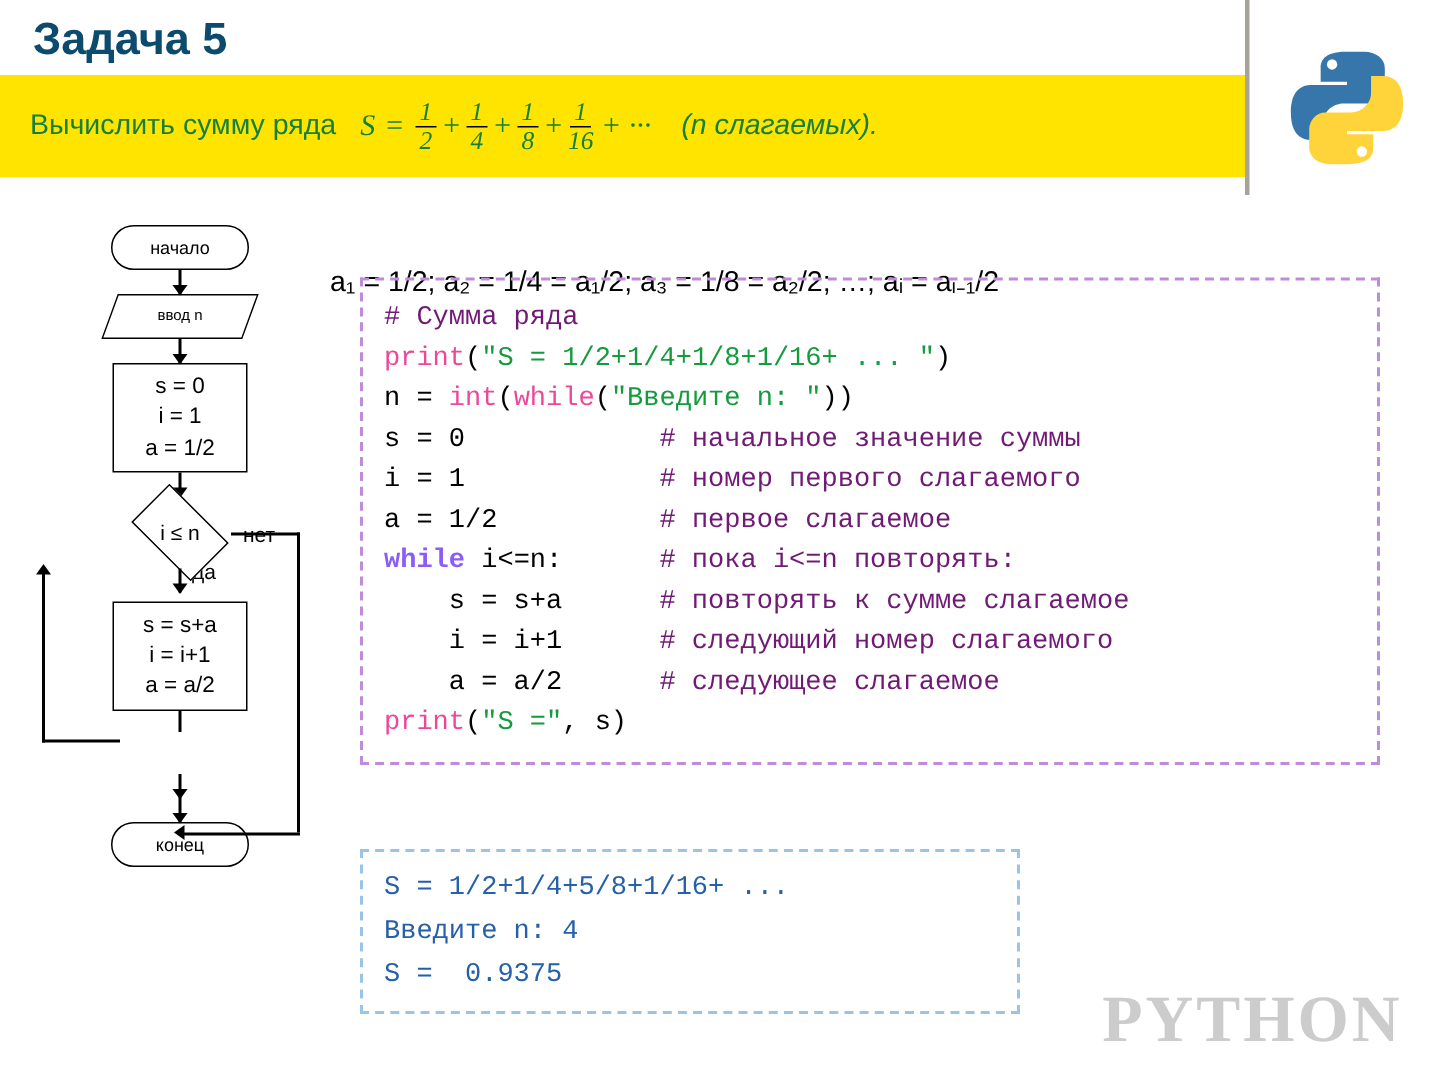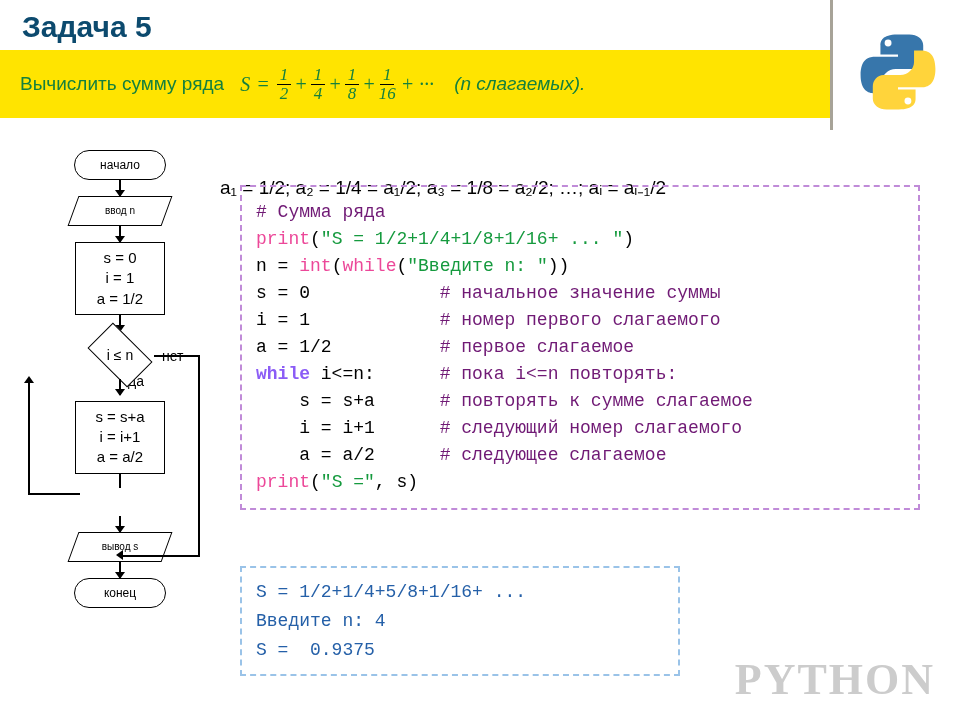--- a/index.html
+++ b/index.html
@@ -119,21 +119,20 @@
       </div>
     <div class="fc-arrow"></div>
     <div class="fc-box" style="margin-top:6px;">
       <div>s = s+a</div>
       <div>i = i+1</div>
       <div>a = a/2</div>
     </div>
     <div class="fc-line"></div>
   </div>
   <div class="fc-arrow" style="margin-top:28px;"></div>
-  <div class="fc-io">вывод s</div>
   <div class="fc-arrow"></div>
   <div class="fc-term">конец</div>
 </div>
 
 <div class="code-box"><span class="c-gray"># Сумма ряда</span>
 <span class="c-id">print</span><span>(</span><span class="c-str">"S = 1/2+1/4+1/8+1/16+ ... "</span><span>)</span>
 <span>n = </span><span class="c-id">int</span><span>(</span><span class="c-id">while</span><span>(</span><span class="c-str">"Введите n: "</span><span>))</span>
 <span>s = 0</span>            <span class="c-gray"># начальное значение суммы</span>
 <span>i = 1</span>            <span class="c-gray"># номер первого слагаемого</span>
 <span>a = 1/2</span>          <span class="c-gray"># первое слагаемое</span>

